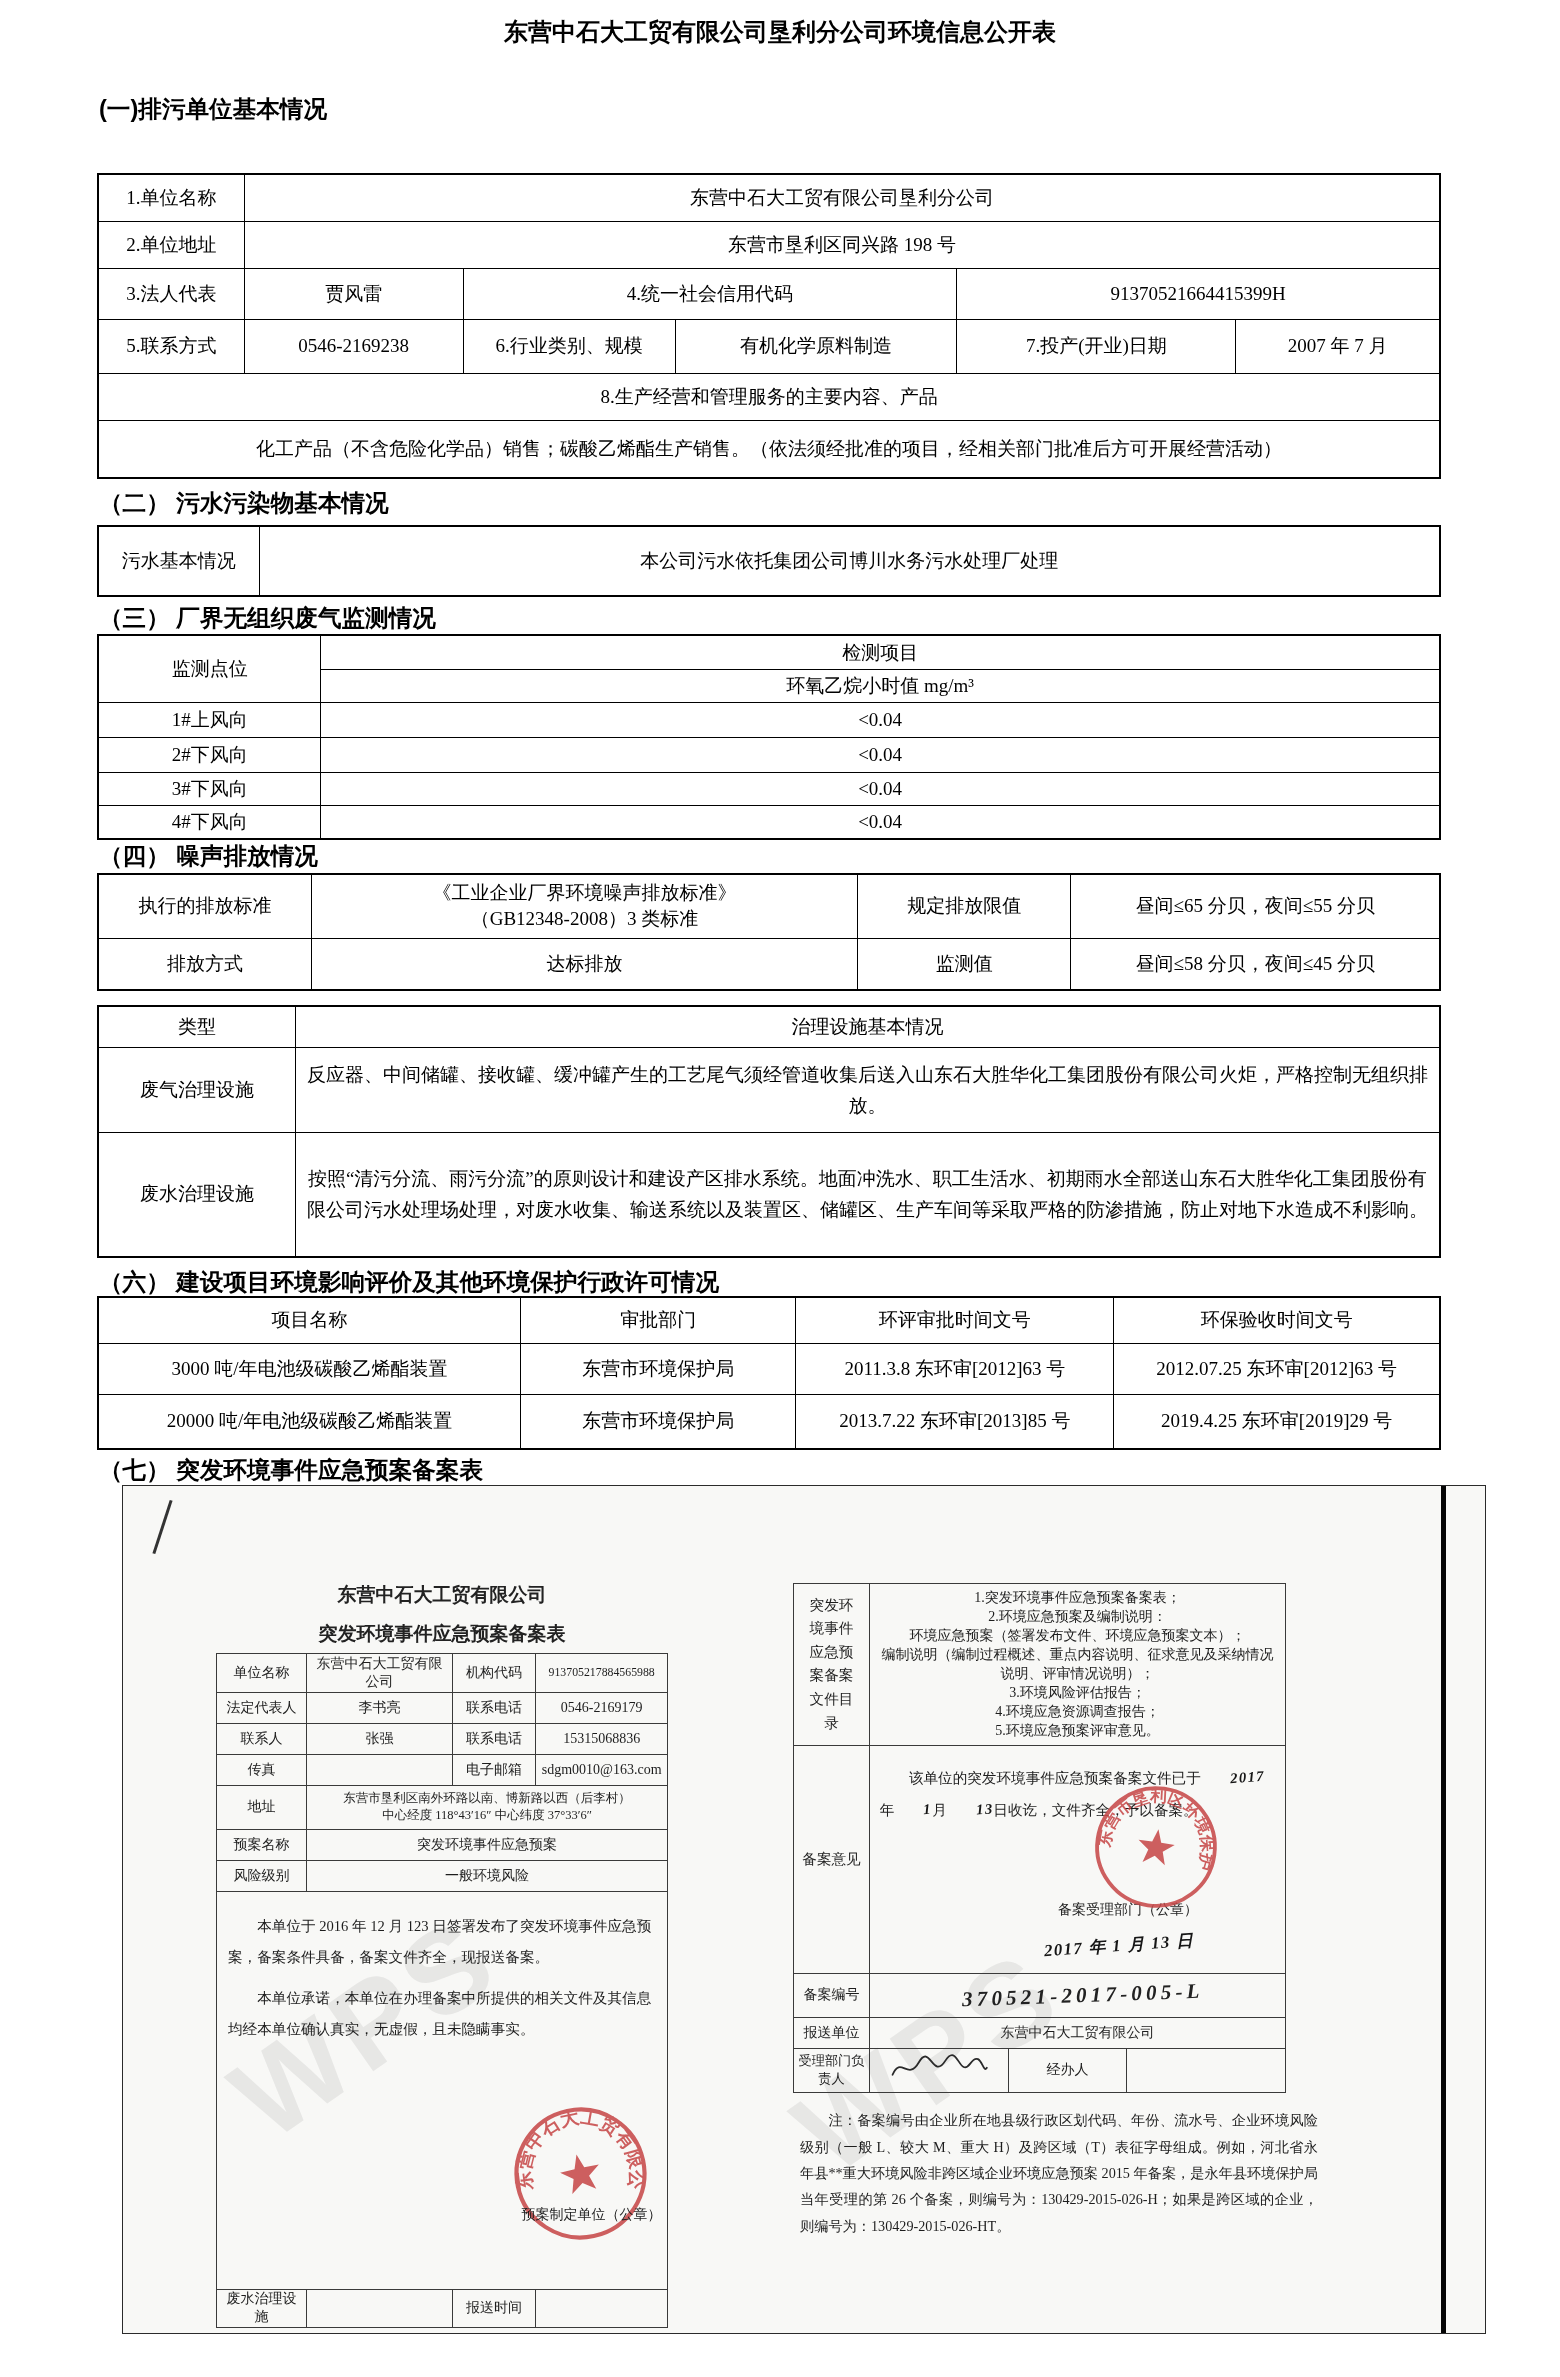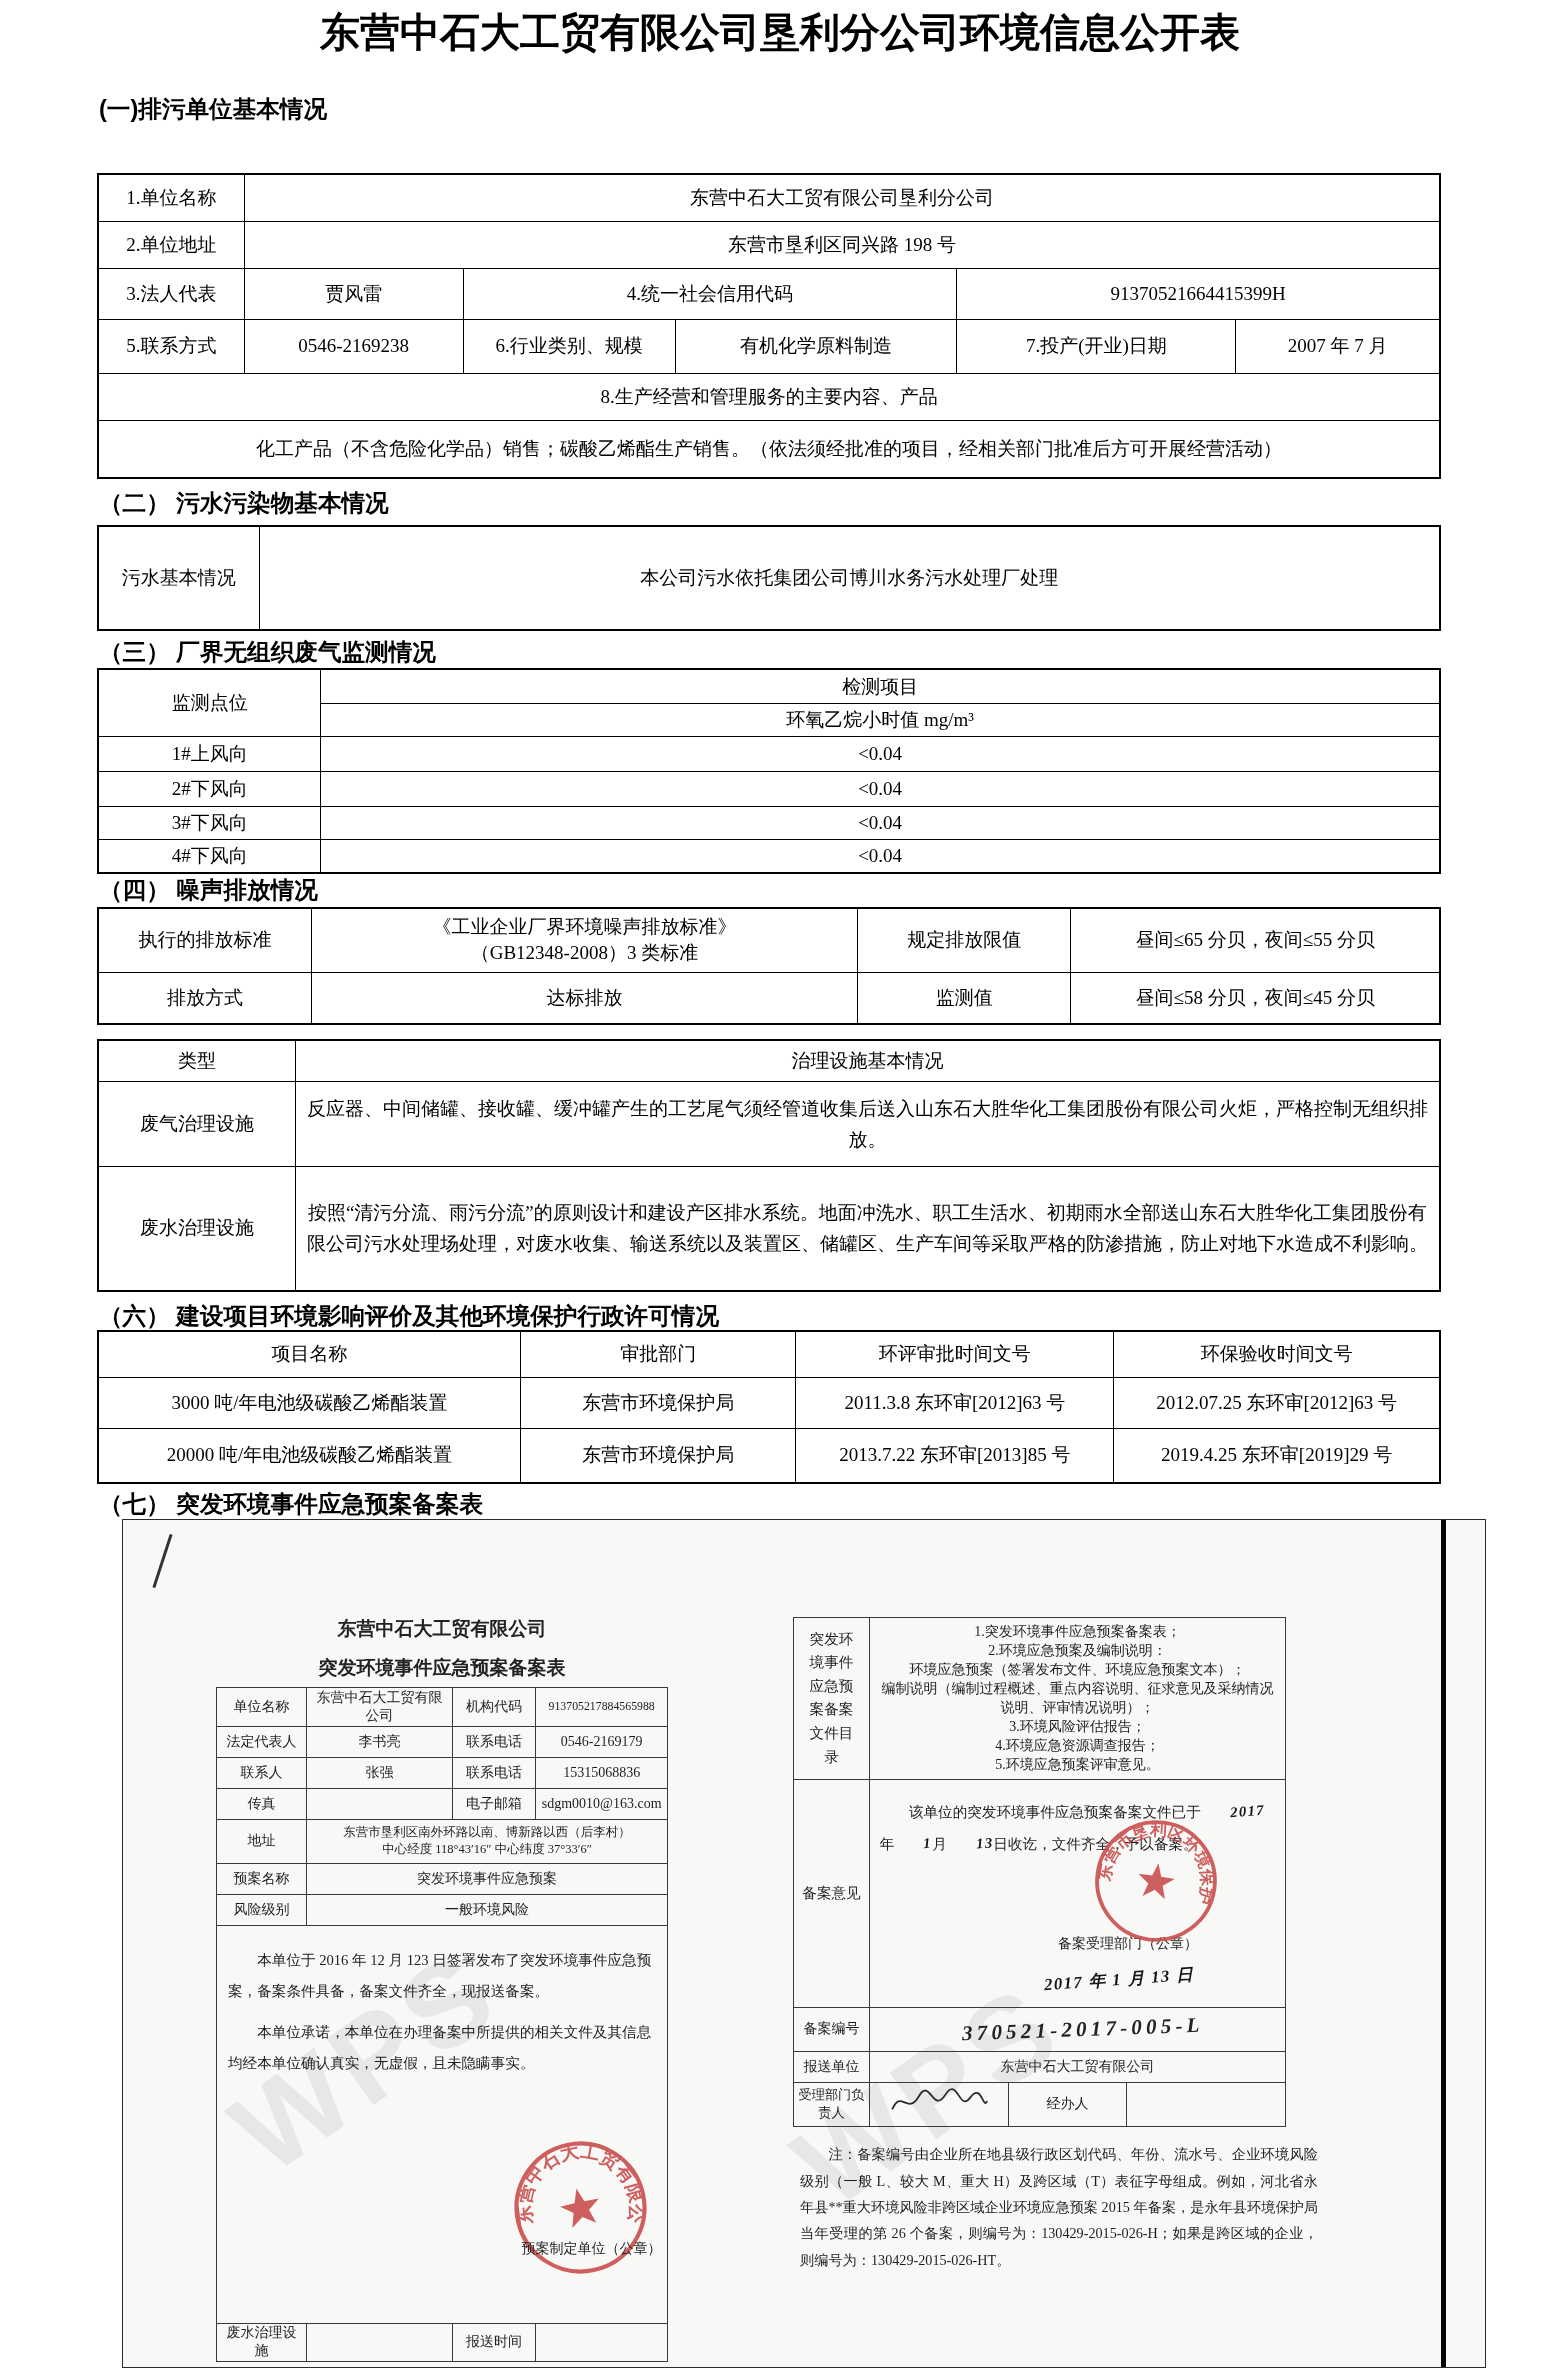--- a/index.html
+++ b/index.html
@@ -1,19 +1,19 @@
 <!DOCTYPE html>
 <html style="font-size:11px"><head>
 <meta charset="utf-8">
 <style>
   html,body{margin:0;padding:0;background:#888;}
   #doc{position:relative;width:1560px;height:2377px;background:#ffffff;
        font-family:"Liberation Serif",serif;color:#000;overflow:hidden;}
   .title{padding-top:14px;text-align:center;font-family:"Liberation Sans",sans-serif;
-         font-weight:bold;font-size:40px;line-height:36px;}
+         font-weight:bold;font-size:24px;line-height:36px;}
   .sec-h{margin:0 0 0 99px;font-family:"Liberation Sans",sans-serif;
          font-weight:bold;font-size:23.6px;line-height:26.4px;}
   table.doc{border-collapse:collapse;table-layout:fixed;margin-left:97px;width:1344px;
             font-size:19px;}
   table.doc td{border:1.4px solid #000;vertical-align:middle;text-align:center;
                padding:1.4px 5.6px;overflow:hidden;}
   table.doc{border:2.1px solid #000;}
   td.lft{text-align:left;}
   td.thickb{border-bottom:4.9px solid #000;}
   .pad85{padding-left:59px;}
@@ -97,21 +97,21 @@
   </tbody>
     </table>
 
   <h2 class="sec-h" style="margin-top:11px;">（二） 污水污染物基本情况</h2>
   <table class="doc" style="margin-top:8.3px;">
     <colgroup>
         <col style="width:12%">
         <col>
       </colgroup>
     <tbody>
-        <tr style="height:104px;">
+        <tr style="height:70px;">
       <td>污水基本情况</td>
       <td class="lft pad30">本公司污水依托集团公司博川水务污水处理厂处理</td>
     </tr>
   </tbody>
     </table>
 
   <h2 class="sec-h" style="margin-top:8.3px;">（三） 厂界无组织废气监测情况</h2>
   <table class="doc" style="margin-top:2.1px;">
     <colgroup>
         <col style="width:16.6%">

